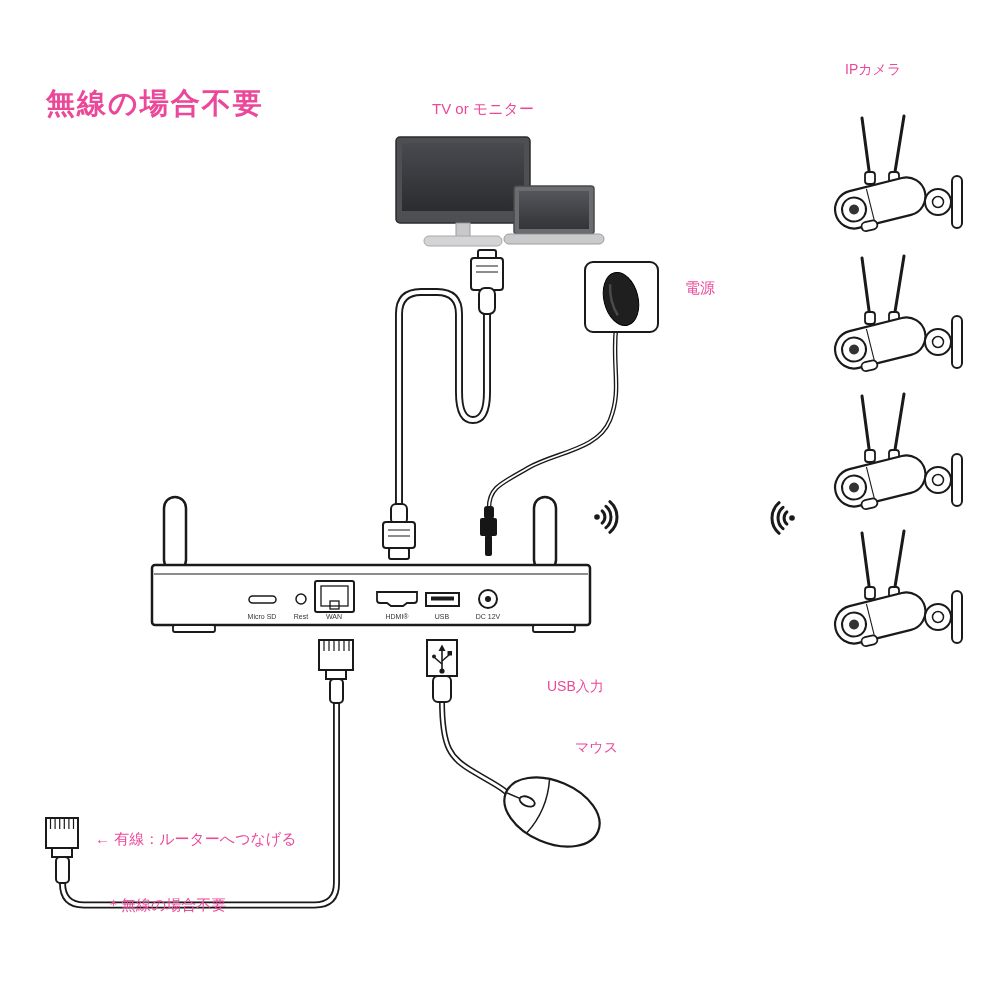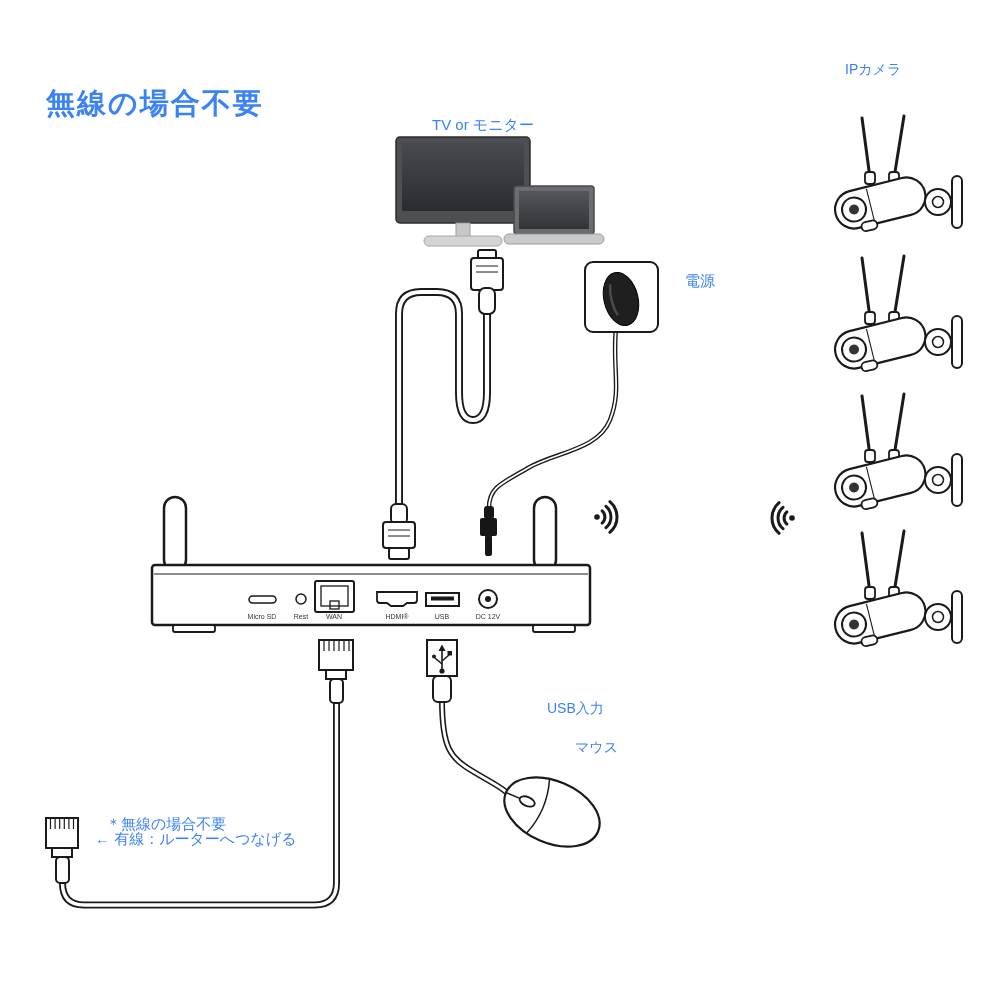--- a/index.html
+++ b/index.html
@@ -1,19 +1,19 @@
 <!DOCTYPE html>
 <html><head>
 <meta charset="utf-8">
 <style>
   html,body{margin:0;padding:0;background:#fff;}
   .stage{position:relative;width:1000px;height:1000px;background:#fff;overflow:hidden;
          font-family:"Liberation Sans","DejaVu Sans",sans-serif;}
   .stage svg{position:absolute;left:0;top:0;}
-  .lbl{position:absolute;color:#3b82f6;white-space:nowrap;line-height:1.2;text-align:right;}
+  .lbl{position:absolute;color:#ec4899;white-space:nowrap;line-height:1.2;text-align:right;}
   .title{font-size:29px;font-weight:bold;letter-spacing:2px;}
   .mid{font-size:15px;}
   .sm{font-size:14px;}
   .port-label{position:absolute;top:613px;transform:translateX(-50%);
               font-size:7px;color:#333;white-space:nowrap;letter-spacing:0;}
   .cable-out{fill:none;stroke:#1a1a1a;stroke-linecap:round;stroke-linejoin:round;}
   .cable-in{fill:none;stroke:#ffffff;stroke-linecap:round;stroke-linejoin:round;}
   .ln{stroke:#1a1a1a;fill:#ffffff;}
 </style>
 </head>
@@ -210,27 +210,27 @@
     <path d="M -15 -29 Q -5 0 -15 29" fill="none" stroke="#1a1a1a" stroke-width="1.5"></path>
   </g>
 
   <use href="#ipcam" x="832" y="112"></use>
   <use href="#ipcam" x="832" y="252"></use>
   <use href="#ipcam" x="832" y="390"></use>
   <use href="#ipcam" x="832" y="527"></use>
 </svg>
 
   <div class="lbl title" style="left:46px;top:86px">無線の場合不要</div>
-  <div class="lbl mid" style="left:432px;top:116px">TV or モニター</div>
-  <div class="lbl mid" style="left:685px;top:272px">電源</div>
+  <div class="lbl mid" style="left:432px;top:100px">TV or モニター</div>
+  <div class="lbl mid" style="left:685px;top:279px">電源</div>
   <div class="lbl sm" style="left:845px;top:61px">IPカメラ</div>
-  <div class="lbl sm" style="left:547px;top:700px">USB入力</div>
+  <div class="lbl sm" style="left:547px;top:678px">USB入力</div>
   <div class="lbl sm" style="left:575px;top:739px">マウス</div>
   <div class="lbl mid" style="left:95px;top:830px">← 有線：ルーターへつなげる</div>
-  <div class="lbl mid" style="left:106px;top:815px">＊無線の場合不要</div>
+  <div class="lbl mid" style="left:106px;top:896px">＊無線の場合不要</div>
 
   <div class="port-label" style="left:262px">Micro SD</div>
   <div class="port-label" style="left:301px">Rest</div>
   <div class="port-label" style="left:334px">WAN</div>
   <div class="port-label" style="left:397px">HDMI®</div>
   <div class="port-label" style="left:442px">USB</div>
   <div class="port-label" style="left:488px">DC 12V</div>
 
 </div>
 

